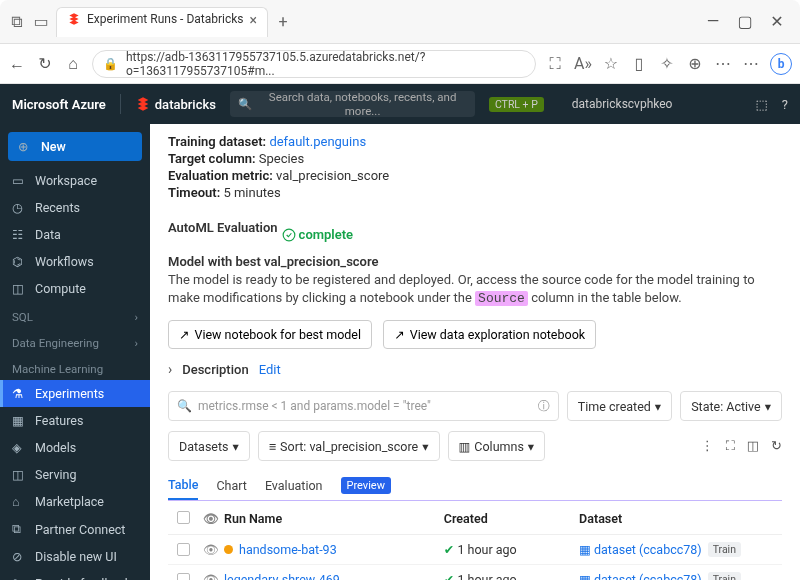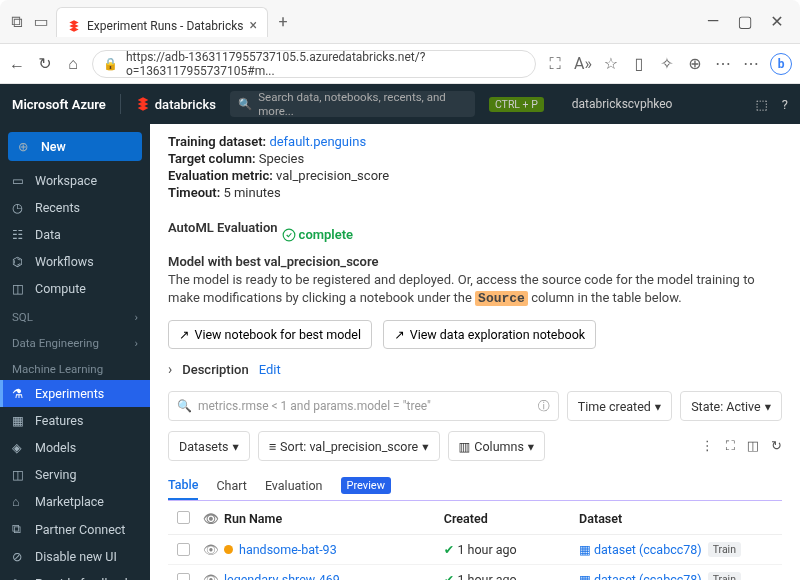--- a/index.html
+++ b/index.html
@@ -2,21 +2,21 @@
 <html><head>
 <meta charset="utf-8">
 <style>
 * { margin: 0; padding: 0; box-sizing: border-box; font-family: -apple-system, BlinkMacSystemFont, 'Segoe UI', Roboto, sans-serif; }
 body { width: 800px; height: 580px; overflow: hidden; background: #fff; display: flex; flex-direction: column; }
 
 
 .browser-chrome { height: 44px; background: #f7f7f7; border-bottom: 1px solid #e0e0e0; display: flex; align-items: center; padding: 0 8px; gap: 6px; border-radius: 8px 8px 0 0;}
 .win-btn { width: 14px; height: 14px; display:flex; align-items:center; justify-content:center; color:#555;}
 .win-controls { display:flex; gap:18px; margin-left:auto; margin-right:8px;}
-.tab { background:#fff; border:1px solid #ddd; border-bottom:none; border-radius:6px 6px 0 0; padding:4px 10px; display:flex; align-items:flex-end; gap:6px; font-size:12px; color:#333; height:30px;}
+.tab { background:#fff; border:1px solid #ddd; border-bottom:none; border-radius:6px 6px 0 0; padding:4px 10px; display:flex; align-items:flex-start; gap:6px; font-size:12px; color:#333; height:30px;}
 .tab-icon { width:14px; height:14px; }
 .tab-close { color:#666; font-size:14px;}
 .chrome-icon { width:18px; height:18px; color:#666; display:flex; align-items:center; justify-content:center;}
 
 .addr-bar { height: 40px; background:#fff; border-bottom:1px solid #e5e5e5; display:flex; align-items:center; padding:0 8px; gap:10px;}
 .addr-bar .nav-icon { width:18px; color:#555; display:flex; justify-content:center;}
 .url-box { flex:1; height:28px; border:1px solid #ddd; border-radius:14px; display:flex; align-items:center; padding:0 10px; gap:8px; font-size:12px; color:#444; overflow:hidden;}
 .url-box .lock { color:#666; }
 .addr-actions { display:flex; gap:10px; align-items:center;}
 .addr-actions .nav-icon { color:#666; }
@@ -44,21 +44,21 @@
 .side-bottom { margin-top:auto; padding-bottom:6px;}
 
 
 .main { flex:1; overflow:auto; padding:10px 18px 0 18px; font-size:13px; color:#333;}
 .meta-row { margin-bottom:2px;}
 .meta-row b { font-weight:600; color:#222;}
 .link { color:#1a73e8; cursor:pointer;}
 .section-head { font-weight:600; margin-top:12px; margin-bottom:2px; display:flex; align-items:center; gap:4px;}
 .status-complete { color:#16a34a; display:flex; align-items:center; gap:3px;margin-top:15px;}
 .desc-text { color:#444; margin-bottom:4px; line-height:1.4;}
-.code-inline { font-family: 'Courier New', monospace; background:#fdba74; padding:0 3px; border-radius:2px;font-weight:bold;}
+.code-inline { font-family: 'Courier New', monospace; background:#f0abfc; padding:0 3px; border-radius:2px;}
 .btn-outline { border:1px solid #ccc; background:#fff; padding:6px 10px; border-radius:4px; font-size:12.5px; display:inline-flex; align-items:center; gap:5px; cursor:pointer; margin-right:8px;}
 .btn-row { margin:12px 0;}
 .desc-row { display:flex; align-items:center; gap:10px; margin:8px 0 14px;}
 .chevron { font-size:14px; color:#555;}
 
 .filter-row { display:flex; align-items:center; gap:8px; margin-bottom:10px;}
 .filter-input { flex:1; border:1px solid #ddd; border-radius:4px; height:30px; display:flex; align-items:center; padding:0 8px; color:#999; font-size:12px;}
 .filter-btn { border:1px solid #ddd; border-radius:4px; height:30px; padding:0 10px; display:flex; align-items:center; gap:4px; font-size:12.5px; cursor:pointer;}
 .action-icons { display:flex; gap:12px; color:#555; margin-left:6px;}
 
@@ -130,21 +130,21 @@
   <span class="ms-azure">Microsoft Azure</span>
   <span class="divider-v"></span>
   <span class="db-logo">
     <svg width="16" height="16" viewBox="0 0 24 24">
         <path fill="#ff3621" d="M4 6l8-4 8 4-8 4z M4 12l8-4 8 4-8 4z M4 18l8-4 8 4-8 4z"></path>
       </svg>
     <span>databricks</span>
   </span>
   <div class="search-box">
     <span>🔍</span>
-    <span style="flex:1;">Search data, notebooks, recents, and more...</span>
+    <span style="flex:1;text-align:center;">Search data, notebooks, recents, and more...</span>
   </div>
   <span class="kbd">CTRL + P</span>
   <span class="ws-name">databrickscvphkeo</span>
   <div class="app-bar-actions">
     <span>⬚</span>
     <span>?</span>
   </div>
 </div>
 
 <div class="layout">

